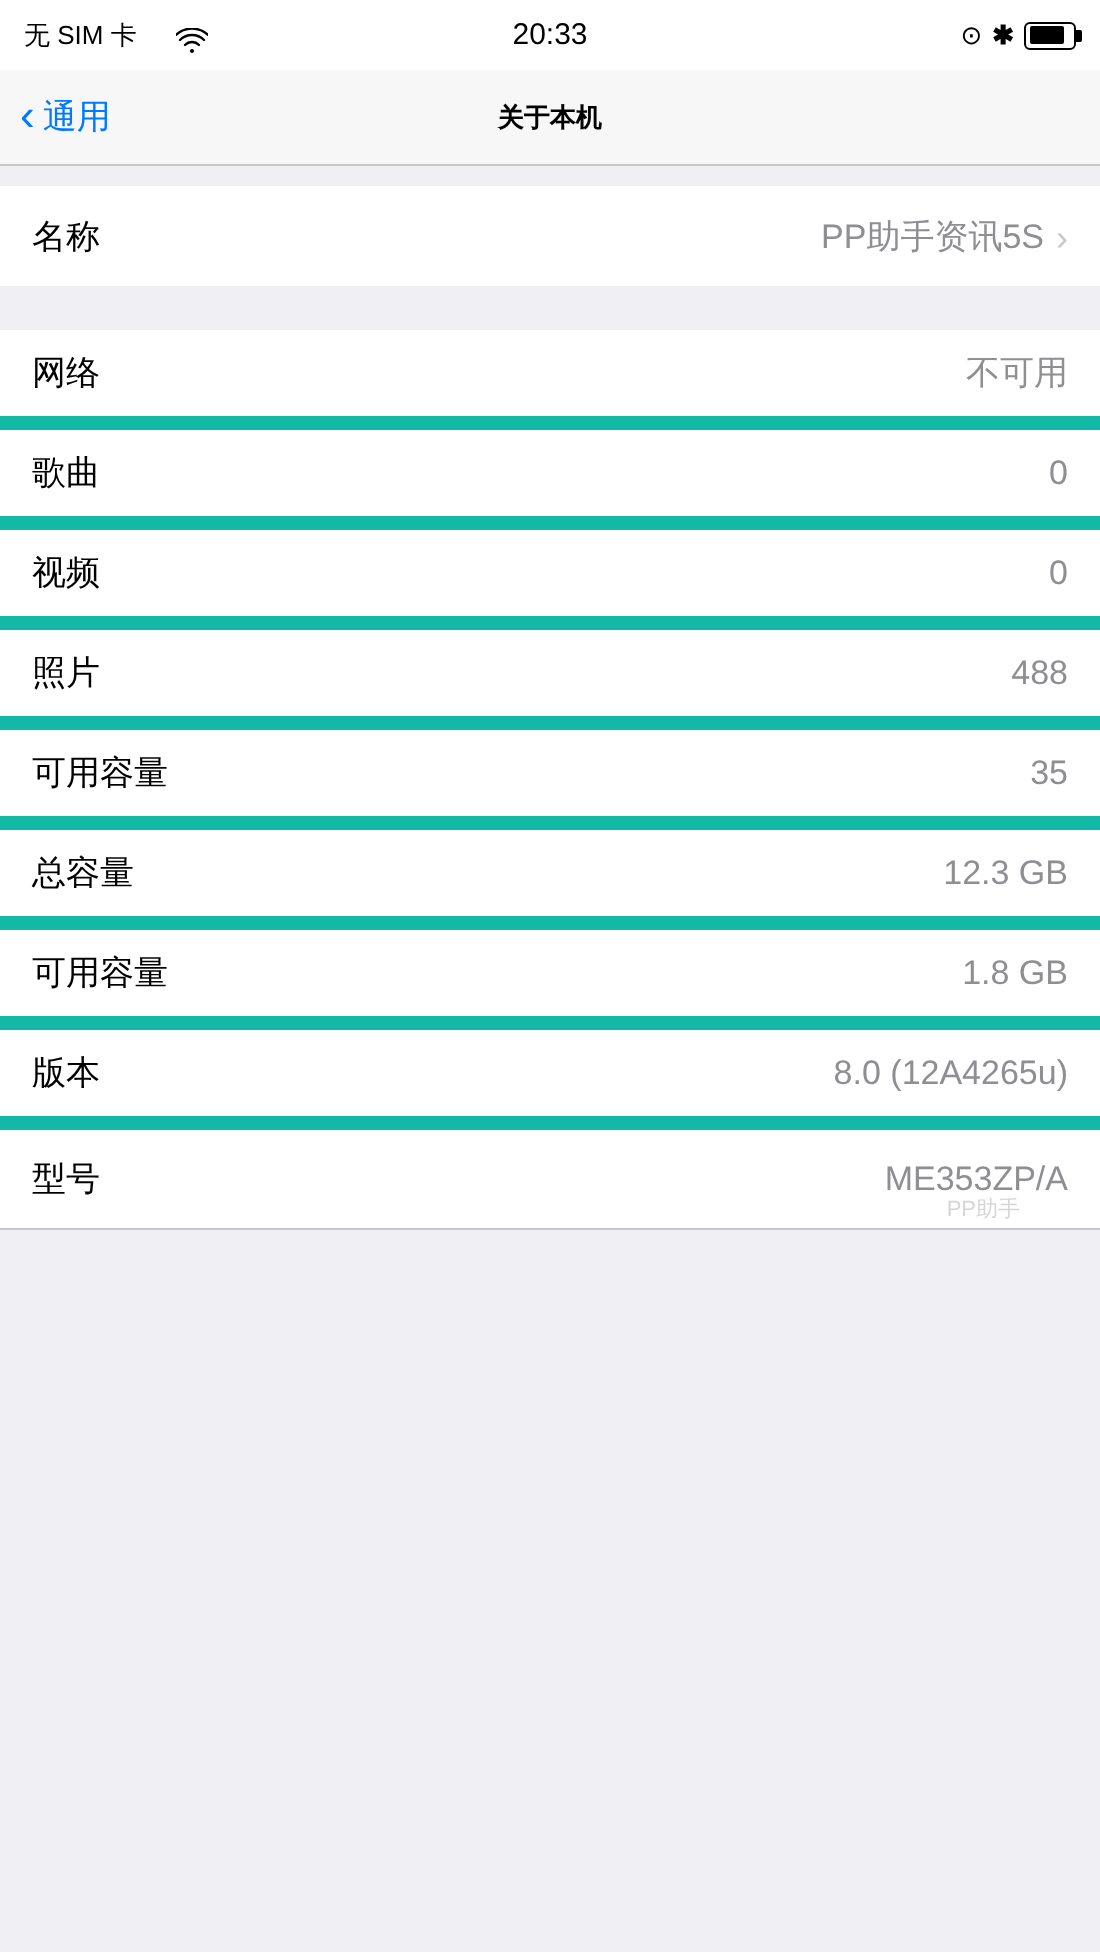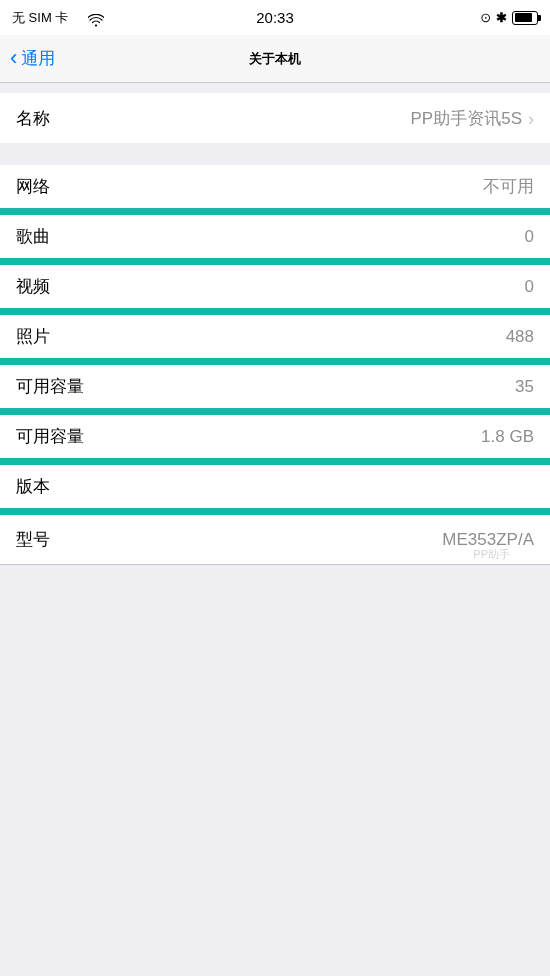--- a/index.html
+++ b/index.html
@@ -219,28 +219,33 @@
   <div class="cell">
     <span class="cell-label">照片</span>
     <span class="cell-value">488</span>
   </div>
 
   <div class="cell">
     <span class="cell-label">可用容量</span>
     <span class="cell-value">35</span>
   </div>
 
+  <div class="cell">
+    <span class="cell-label">总容量</span>
+    <span class="cell-value">12.3 GB</span>
+  </div>
 
   <div class="cell">
     <span class="cell-label">可用容量</span>
     <span class="cell-value">1.8 GB</span>
   </div>
 
   <div class="cell">
     <span class="cell-label">版本</span>
+    <span class="cell-value">8.0 (12A4265u)</span>
   </div>
 
 
   <div class="cell watermark-area" style="border-bottom: 1px solid #c8c7cc; position: relative; overflow: hidden;">
     <span class="cell-label">型号</span>
     <span class="cell-value">ME353ZP/A</span>
 
     <div style="position: absolute; right: 40px; bottom: 2px; opacity: 0.35; font-size: 11px; color: #888; display: flex; gap: 4px; ">
       <span>PP助手</span>
     </div>

